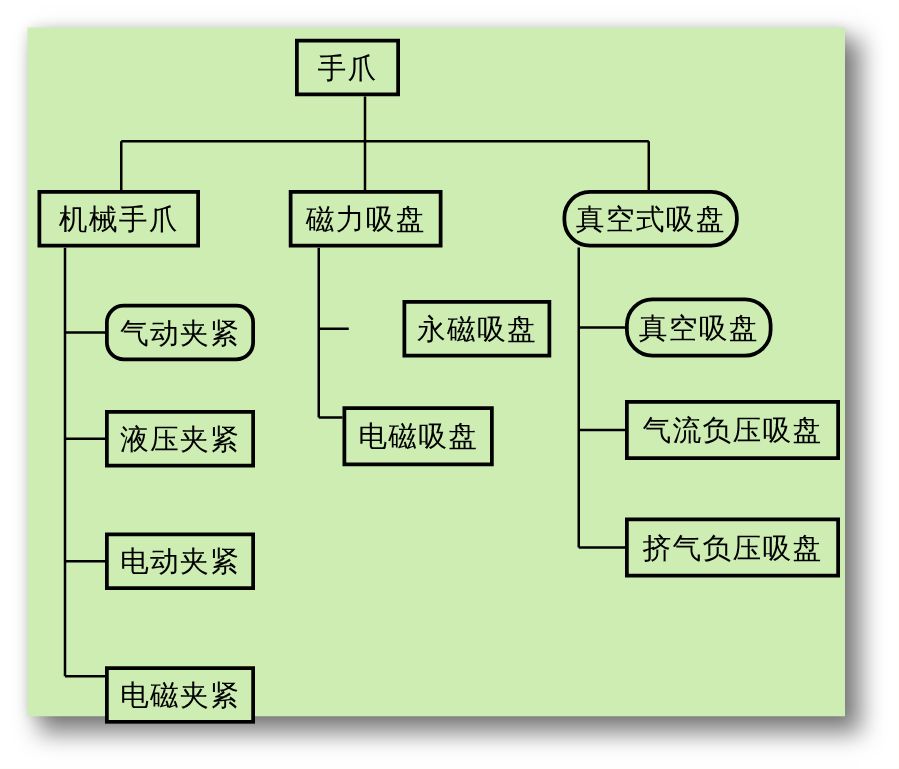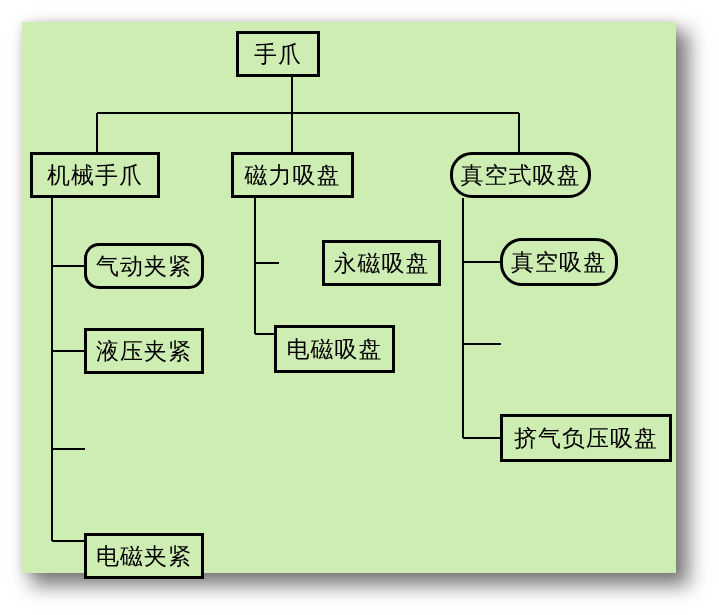--- a/index.html
+++ b/index.html
@@ -96,20 +96,22 @@
   </svg>
 
   <div class="node n-root">手爪</div>
 
   <div class="node n-b0">机械手爪</div>
   <div class="node n-b1">磁力吸盘</div>
   <div class="node n-b2">真空式吸盘</div>
 
   <div class="node n-b0c0">气动夹紧</div>
   <div class="node n-b0c1">液压夹紧</div>
+  <div class="node n-b0c2">电动夹紧</div>
   <div class="node n-b0c3">电磁夹紧</div>
 
   <div class="node n-b1c0">永磁吸盘</div>
   <div class="node n-b1c1">电磁吸盘</div>
 
   <div class="node n-b2c0">真空吸盘</div>
+  <div class="node n-b2c1">气流负压吸盘</div>
   <div class="node n-b2c2">挤气负压吸盘</div>
 </div>
 
 </body></html>

